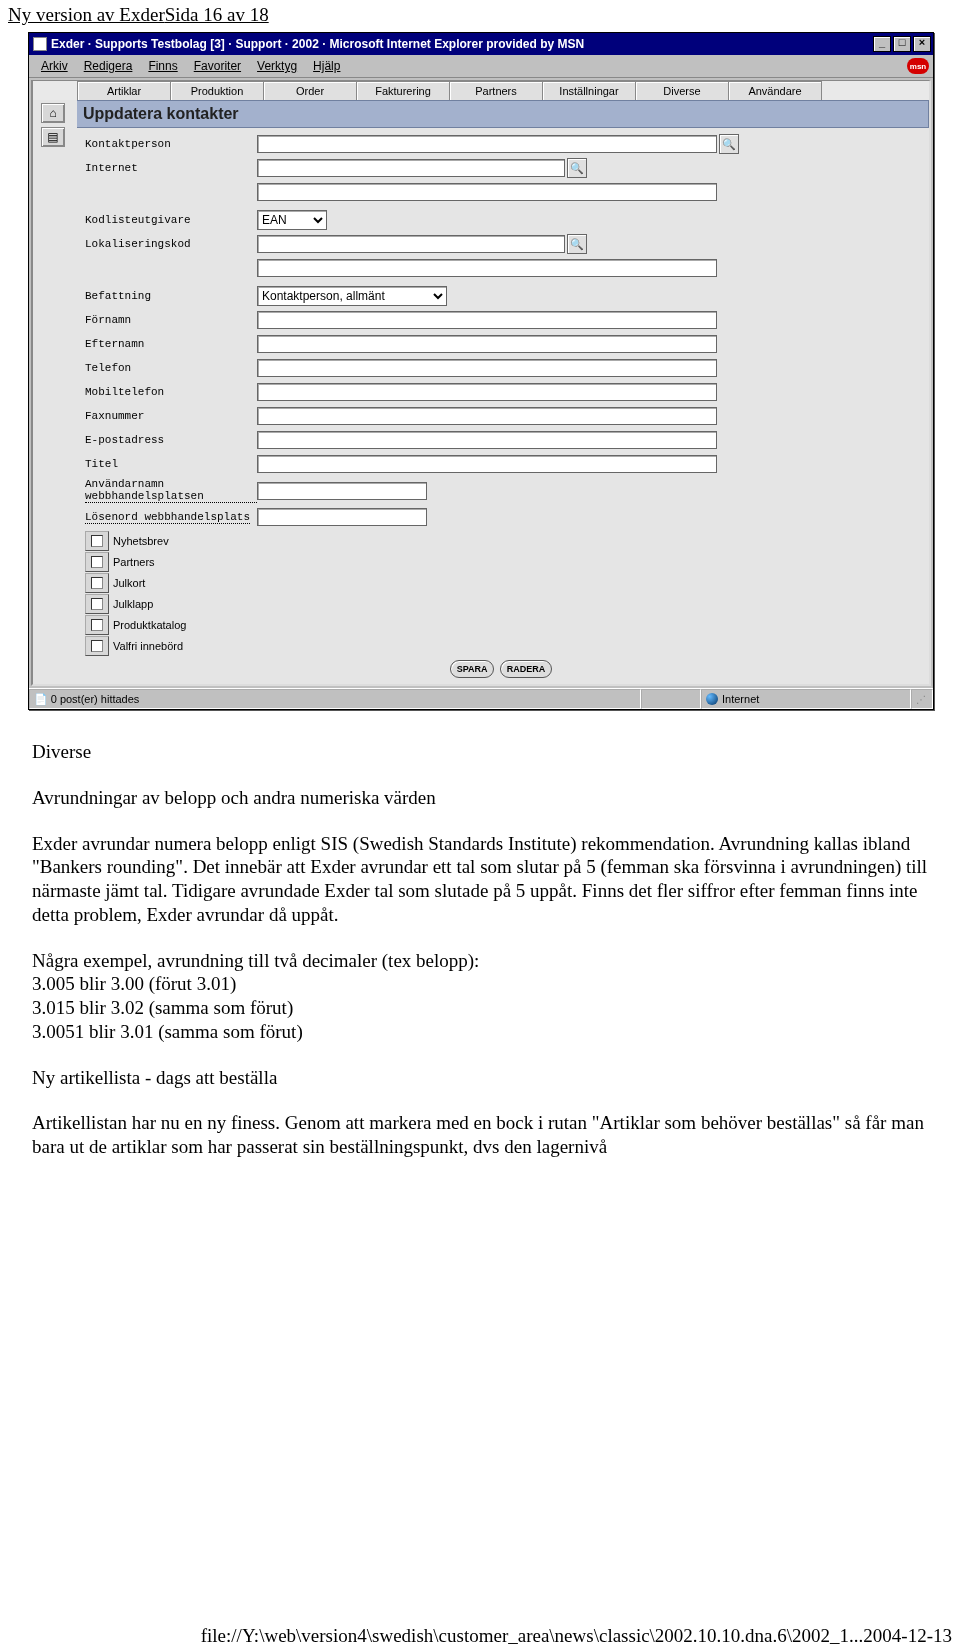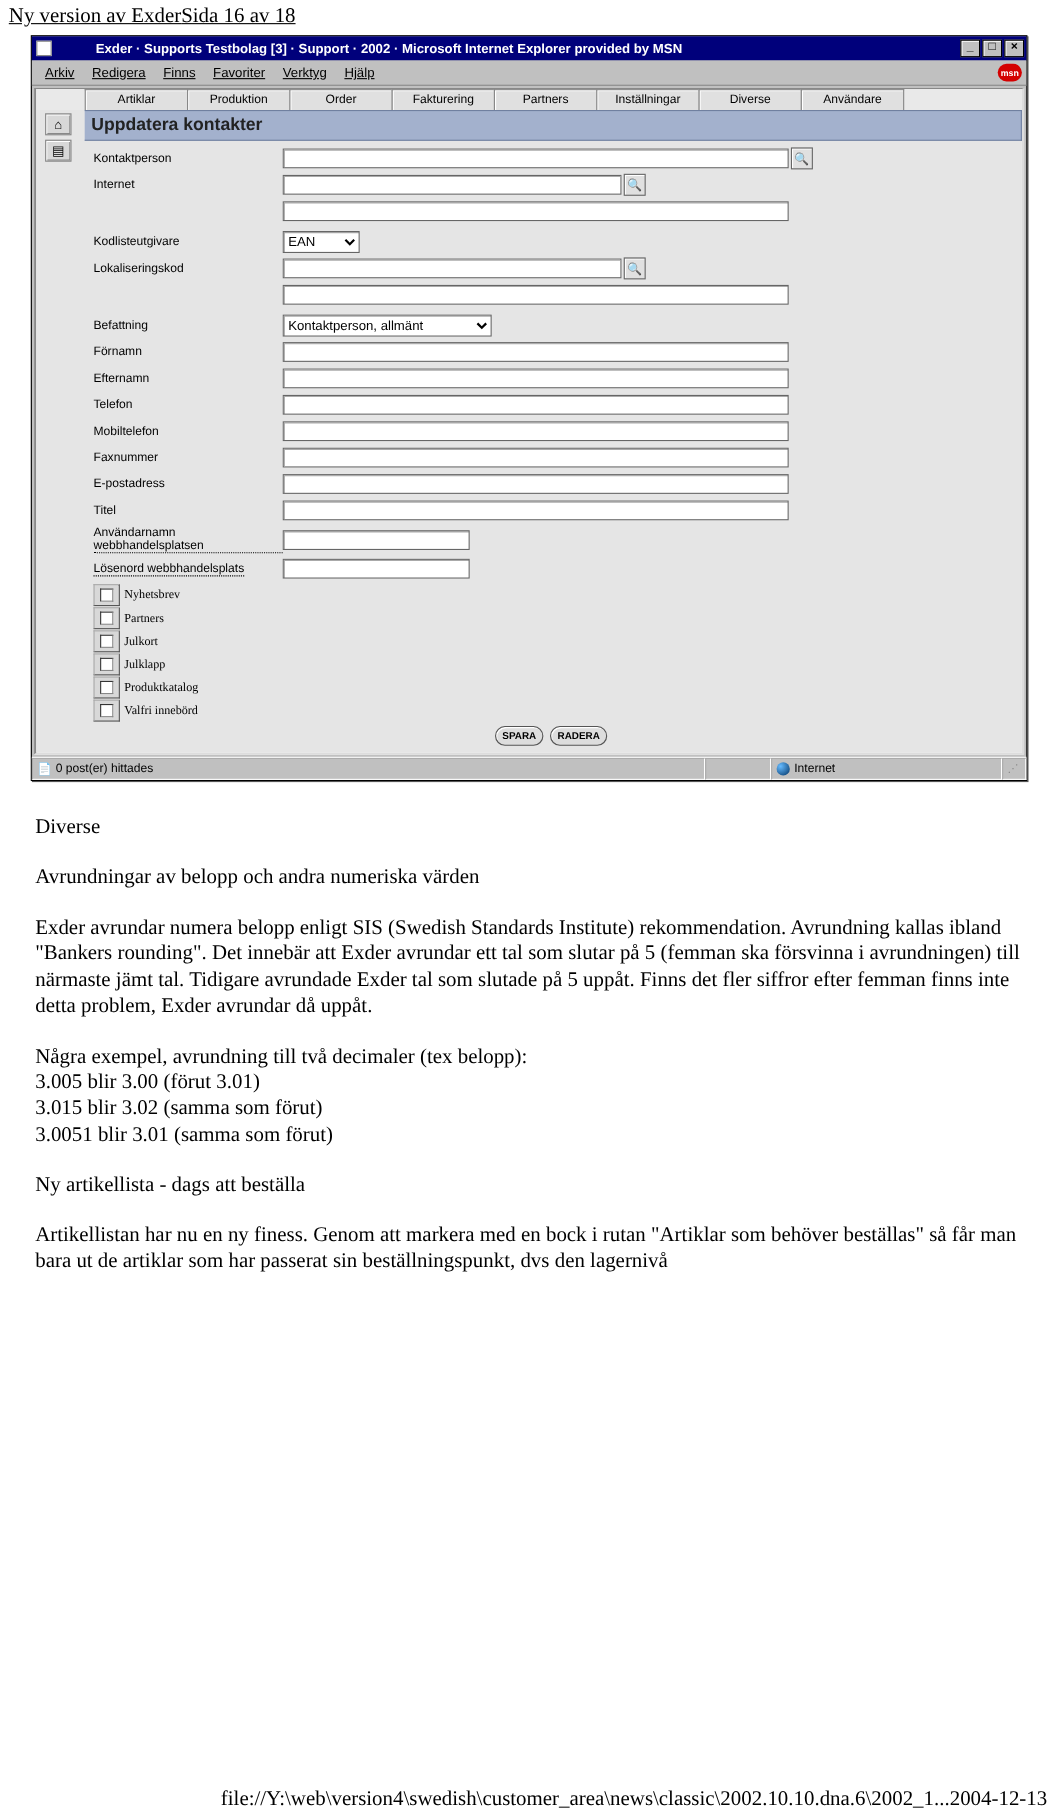--- a/index.html
+++ b/index.html
@@ -33,21 +33,20 @@
   }
   .ie-titlebar {
     background: #00007b;
     color: #fff;
     display: flex;
     align-items: center;
     padding: 2px 2px 2px 4px;
     height: 18px;
     font-weight: bold;
     font-size: 12px;
-    gap: 36px;
   }
   .ie-title-icon {
     width: 14px; height: 14px;
     background: #fff;
     margin-right: 4px;
     display:inline-block;
     border:1px solid #888;
     box-sizing:border-box;
   }
   .ie-title-text { flex: 1; white-space: nowrap; overflow:hidden;}
@@ -160,21 +159,21 @@
     color: #000;
   }
   .form-row {
     display: flex;
     align-items: center;
     margin-bottom: 4px;
     min-height: 20px;
   }
   .form-label {
     width: 172px;
-    font-family: Liberation Sans, sans-serif;
+    font-family: Liberation Mono, monospace;
     font-size: 11px;
   }
   .dotted-label { border-bottom: 1px dotted #000; display:inline-block;}
   .inp {
     border: 1px solid #666;
     box-shadow: inset 1px 1px 0 #aaa;
     background: #fff;
     height: 18px;
     padding: 0 2px;
     font-size: 12px;
@@ -217,21 +216,21 @@
     display:flex;
     align-items:center;
     justify-content:center;
     cursor:pointer;
   }
   .chk-inner {
     width:10px;height:10px;
     border:1px inset #888;
     background:#fff;
   }
-  .chk-label { font-family: Liberation Serif, serif; font-size: 11px;}
+  .chk-label { font-family: Liberation Sans, sans-serif; font-size: 11px;}
   .action-row { margin-top: 4px; text-align: center;}
   .action-btn {
     border: 1px solid #555;
     background: #ddd;
     border-radius: 9px;
     padding: 0 6px;
     height: 16px;
     font-size: 9px;
     font-family: Arial;
     font-weight: bold;

